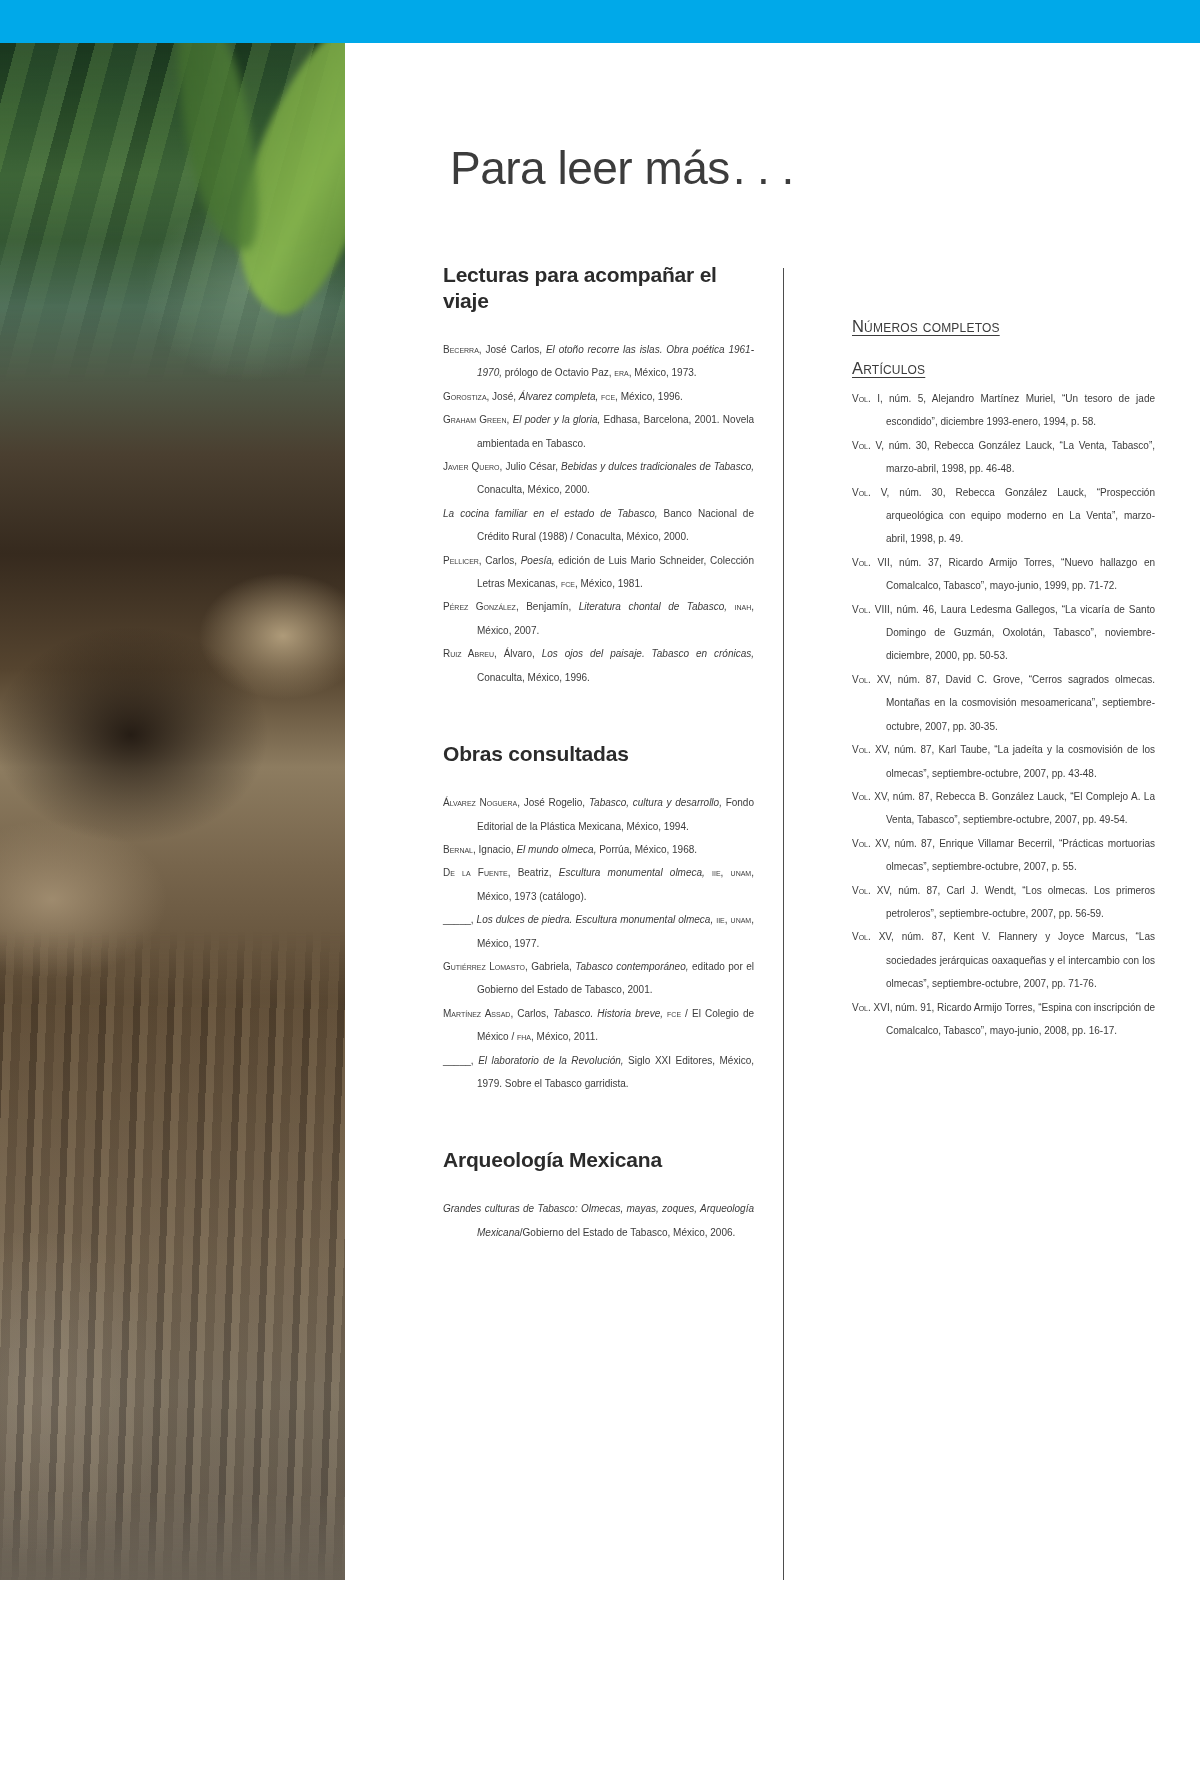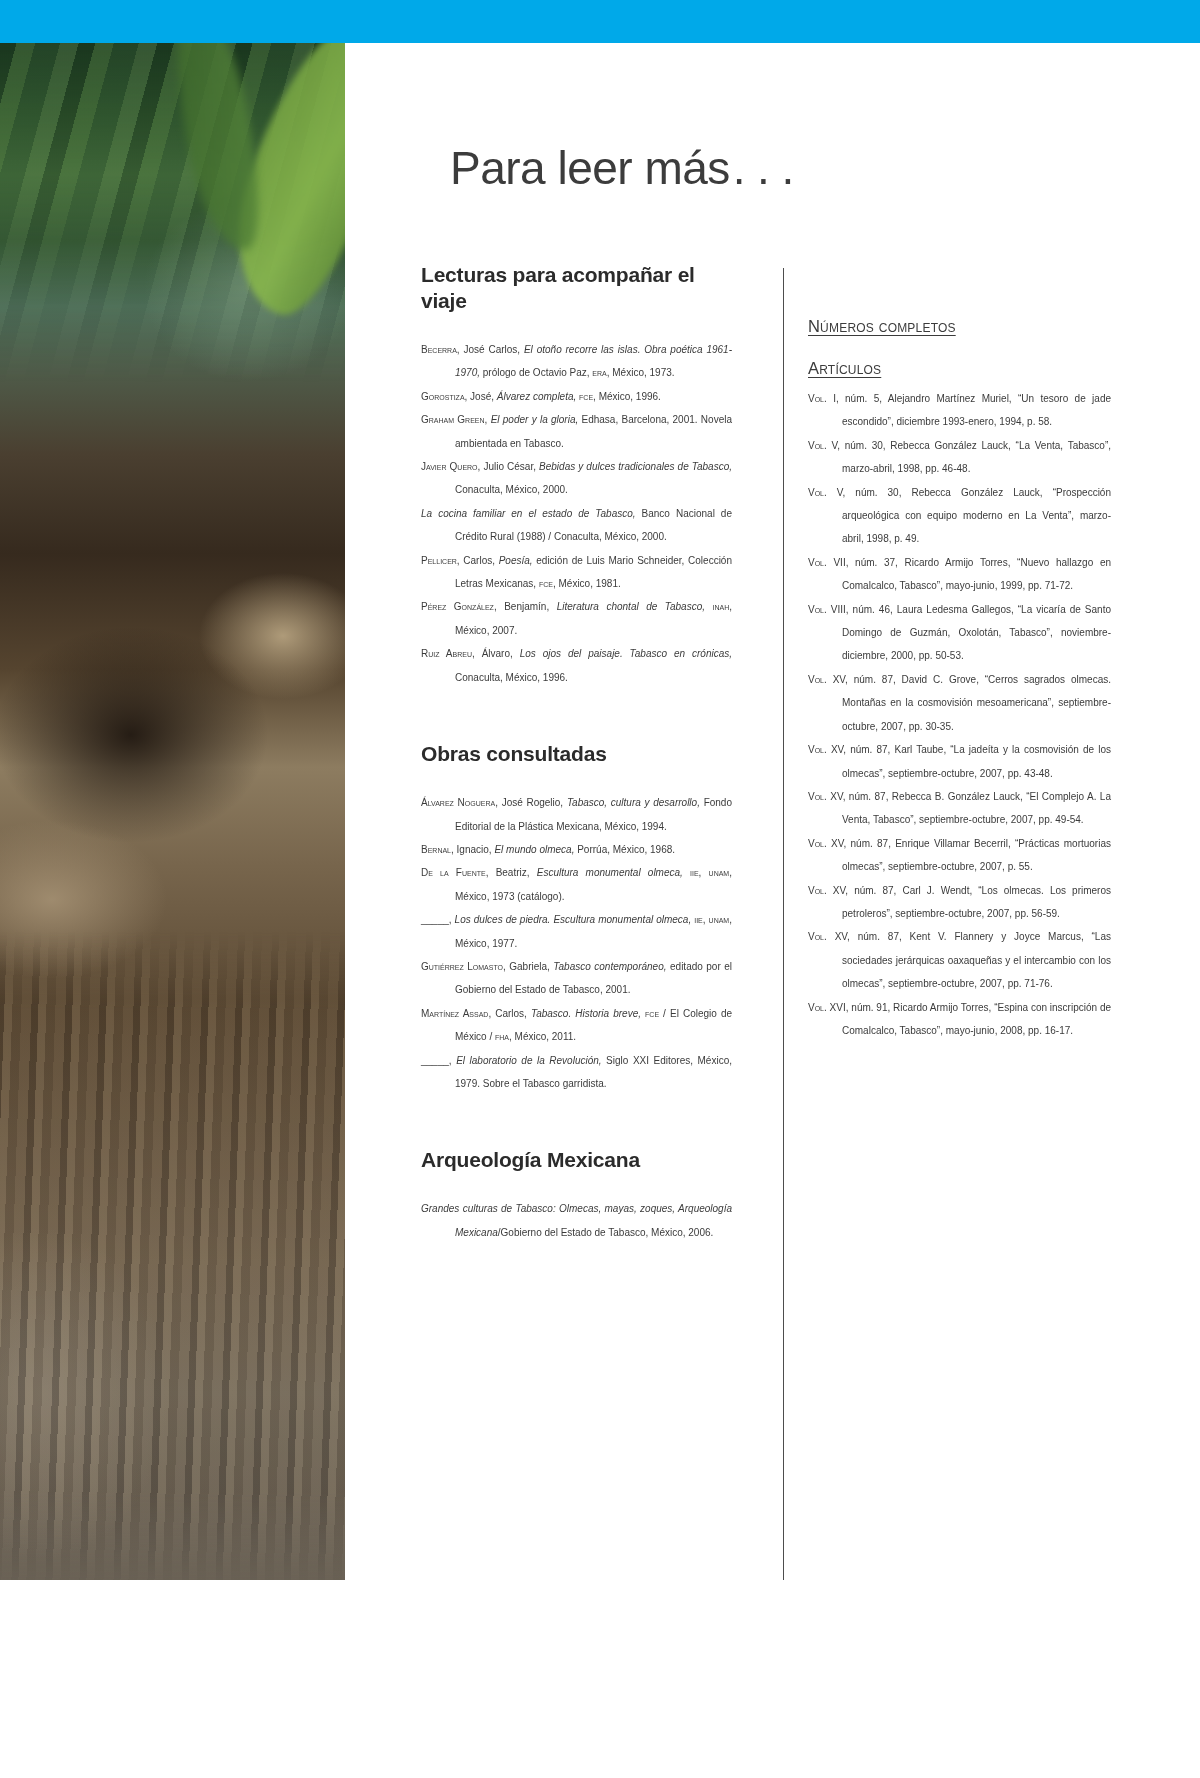--- a/index.html
+++ b/index.html
@@ -59,22 +59,22 @@
   }
 
   
   .page-title{
     position:absolute;left:450px;top:112px;
     font-size:46px;line-height:1.1;font-weight:400;
     color:#3c3c3c;letter-spacing:-0.5px;white-space:nowrap;
   }
   .page-title .dots{letter-spacing:.25em;margin-left:3px;}
 
-  .col-left{position:absolute;left:421px;top:262px;width:311px;}
-  .col-right{position:absolute;left:808px;top:315px;width:303px;}
+  .col-left{position:absolute;left:443px;top:262px;width:311px;}
+  .col-right{position:absolute;left:852px;top:315px;width:303px;}
   .divider{position:absolute;left:783px;top:268px;width:1px;height:1325px;background:var(--divider,#4d4d4d);}
 
   .h-left{
     margin:0 0 24px 0;font-size:21px;line-height:26px;font-weight:700;
     color:var(--heading-text,#2b2b2b);letter-spacing:-0.2px;
   }
   .sec-gap-left{margin-top:52px;}
   .h-right{
     margin:0 0 8px 0;font-size:16.5px;line-height:22px;font-weight:400;
     font-variant:small-caps;letter-spacing:.2px;

